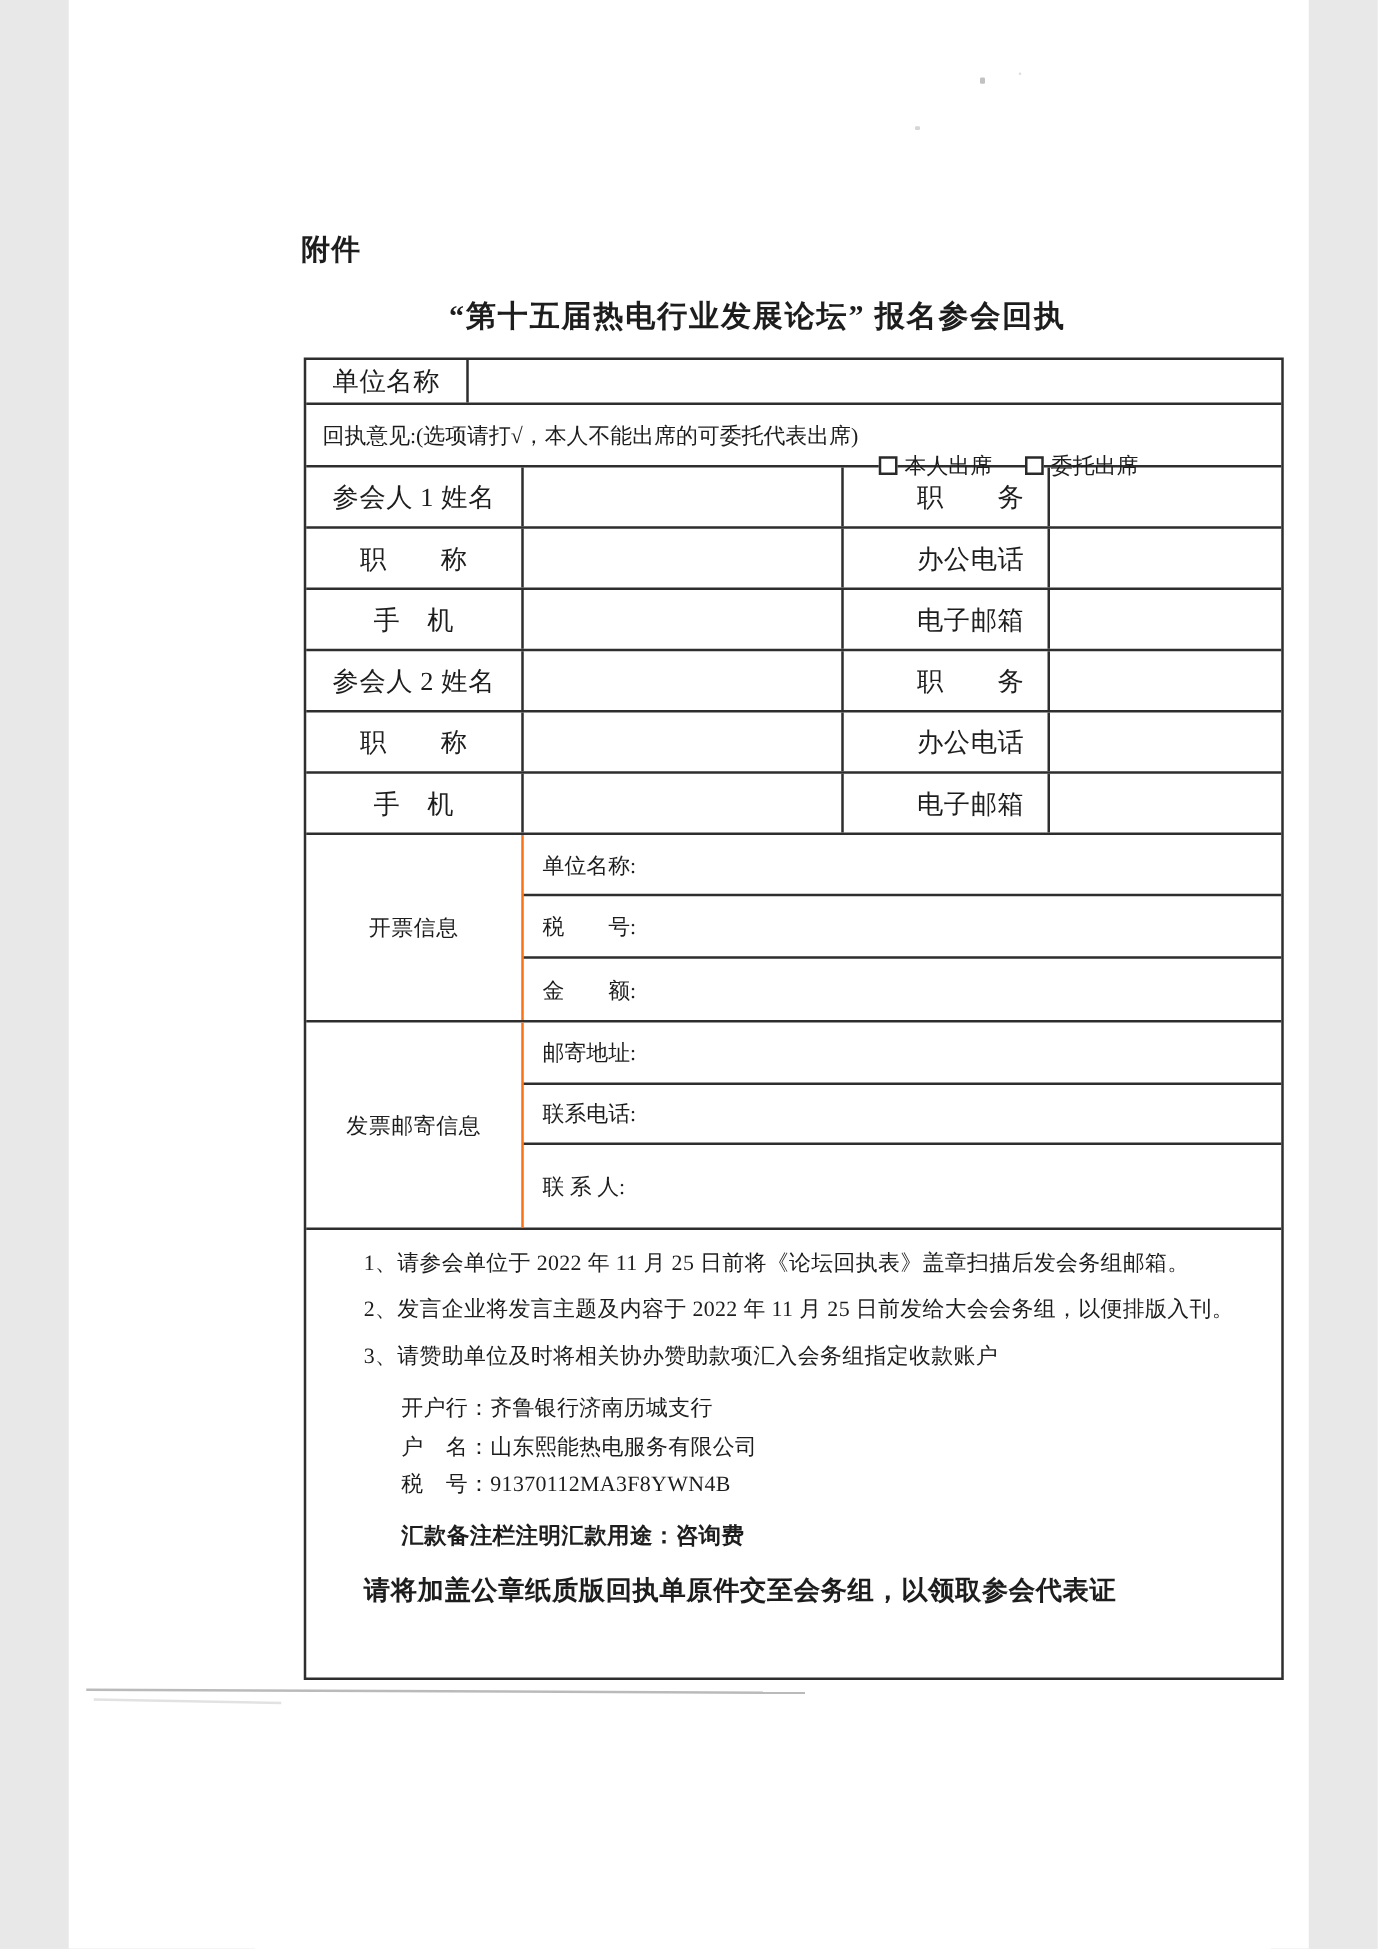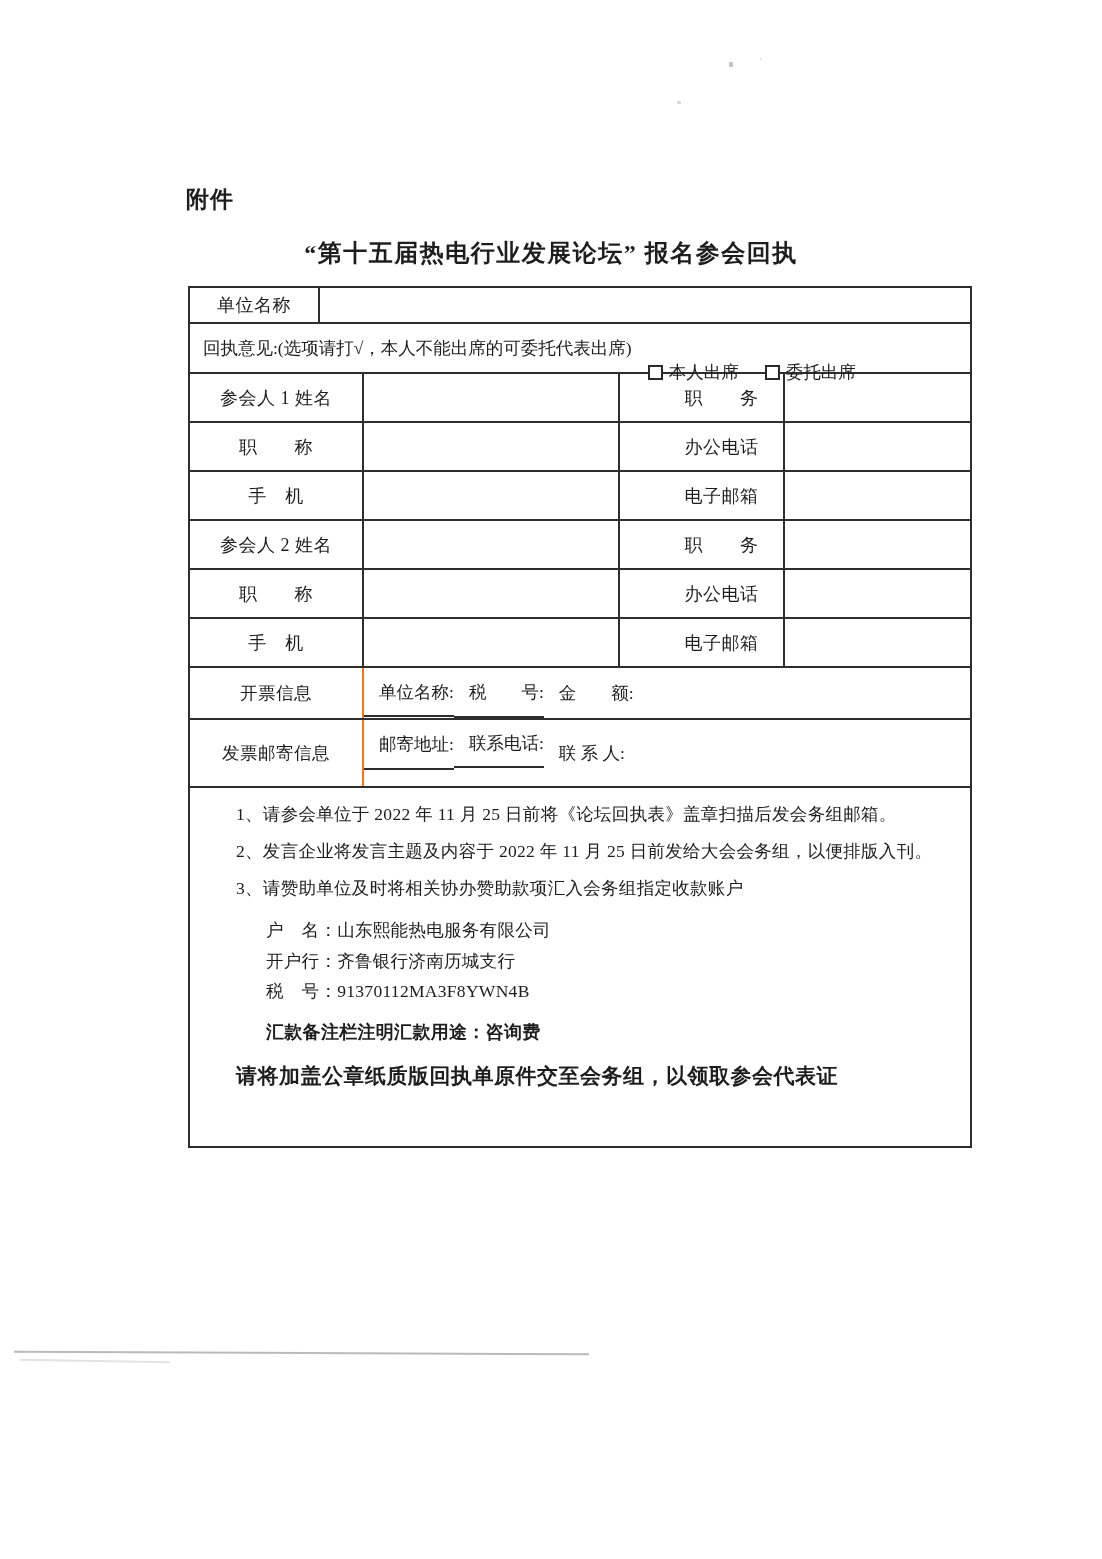--- a/index.html
+++ b/index.html
@@ -1,40 +1,40 @@
 <!DOCTYPE html>
 <html><head>
 <meta charset="utf-8">
 <style>
   * { margin:0; padding:0; box-sizing:border-box; }
   html,body { background:#e8e8e8; }
   body { font-family:"Liberation Serif","DejaVu Serif",serif; color:#1d1d1d; }
   .sheet {
-    position:relative; width:1102px; height:1559px; margin:0 auto;
+    position:relative; width:992px; height:1559px; margin:0 auto;
     background:#ffffff; overflow:hidden;padding-left:42px;
   }
   .attachment {
     position:absolute; left:186px; top:184px;
     font-size:23px; font-weight:600; letter-spacing:1px;
   }
   .doc-title {
     position:absolute; left:0; top:237px; width:1102px;
     text-align:center; font-size:24px; font-weight:bold; letter-spacing:1.5px;
   }
   
   .tbl {
     position:absolute; left:188px; top:286px; width:784px;
     border:2px solid #2e2e2e; background:#fff;
   }
   .row { display:flex; border-bottom:2px solid #2e2e2e; }
   .row:last-child { border-bottom:none; }
   .cell { border-right:2px solid #2e2e2e; }
   .cell:last-child { border-right:none; }
   .lab { display:flex; align-items:center; justify-content:center;
-         font-size:18px; letter-spacing:0.5px; }
+         font-size:21px; letter-spacing:0.5px; }
   .flex1 { flex:1; }
   .w-unit { width:130px; }
   .w-c1 { width:174px; }
   .w-c2 { width:216px; }
   .w-c3 { width:125px; }
   .h38 { height:36px; }
   .h50 { height:50px; }
   .h49 { height:49px;gap:40px; }
   .reply-cell {
     display:flex; align-items:center; width:100%;
@@ -46,21 +46,21 @@
     margin:0 6px -1px 0; flex:none;
   }
   .opt { display:flex; align-items:center;margin-top:47px; }
   .opt1 { margin-left:16px; }
   .opt2 { margin-left:26px; }
   
   .sec { display:flex; }
   .sec-label { width:174px; border-right:2px solid #f97316;
                display:flex; align-items:center; justify-content:center;
                font-size:17.5px; letter-spacing:0.5px; }
-  .sec-rows { flex:1; display:flex; flex-direction:row; }
+  .sec-rows { flex:1; display:flex; flex-direction:column; }
   .sec-row { border-bottom:2px solid #2e2e2e; display:flex; align-items:center;
              padding-left:15px; font-size:17.5px; }
   .sec-row:last-child { border-bottom:none; }
   .sr49 { height:49px; } .sr50 { height:50px; } .sr48 { height:48px; } .sr66 { height:66px;border-radius:32px; }
   
   .notes-cell { width:100%; height:358px; padding:16px 22px 0 46px; }
   .note-line { font-size:17.5px; line-height:21px; margin-bottom:16px; letter-spacing:0.3px; }
   .bank-block { margin:4px 0 0 30px; }
   .bank-line { font-size:17.5px; line-height:30.5px; letter-spacing:0.3px; }
   .remit-line {
@@ -186,24 +186,24 @@
     </div>
 
     <div class="row">
       <div class="notes-cell">
         <div class="note-line">1、请参会单位于 2022 年 11 月 25 日前将《论坛回执表》盖章扫描后发会务组邮箱。</div>
         <div class="note-line">2、发言企业将发言主题及内容于 2022 年 11 月 25 日前发给大会会务组，以便排版入刊。</div>
         <div class="note-line">3、请赞助单位及时将相关协办赞助款项汇入会务组指定收款账户</div>
 
         <div class="bank-block">
           <div class="bank-line">
-            <span>户　名：</span><span>山东熙能热电服务有限公司</span>
+            <span>开户行：</span><span>齐鲁银行济南历城支行</span>
           </div>
           <div class="bank-line">
-            <span>开户行：</span><span>齐鲁银行济南历城支行</span>
+            <span>户　名：</span><span>山东熙能热电服务有限公司</span>
           </div>
           <div class="bank-line">
             <span>税　号：</span><span>91370112MA3F8YWN4B</span>
           </div>
         </div>
 
         <div class="remit-line">汇款备注栏注明汇款用途：咨询费</div>
 
 
         <div class="final-line">请将加盖公章纸质版回执单原件交至会务组，以领取参会代表证</div>

